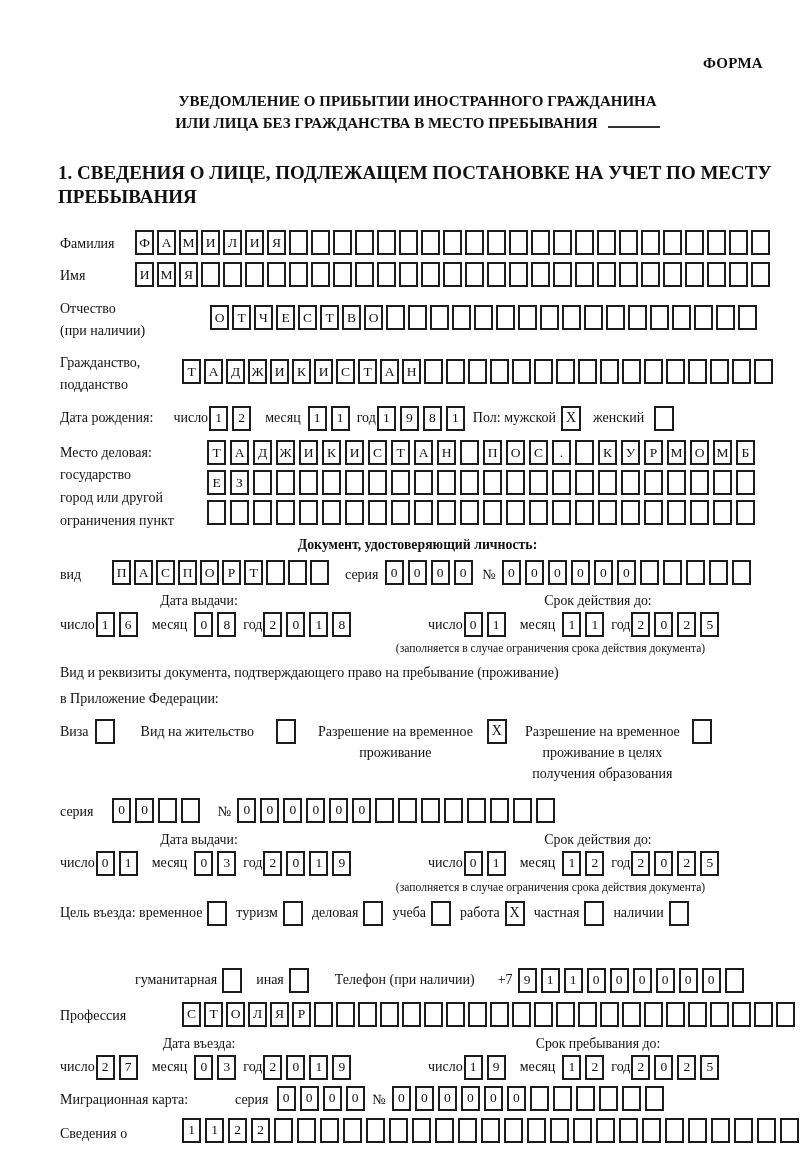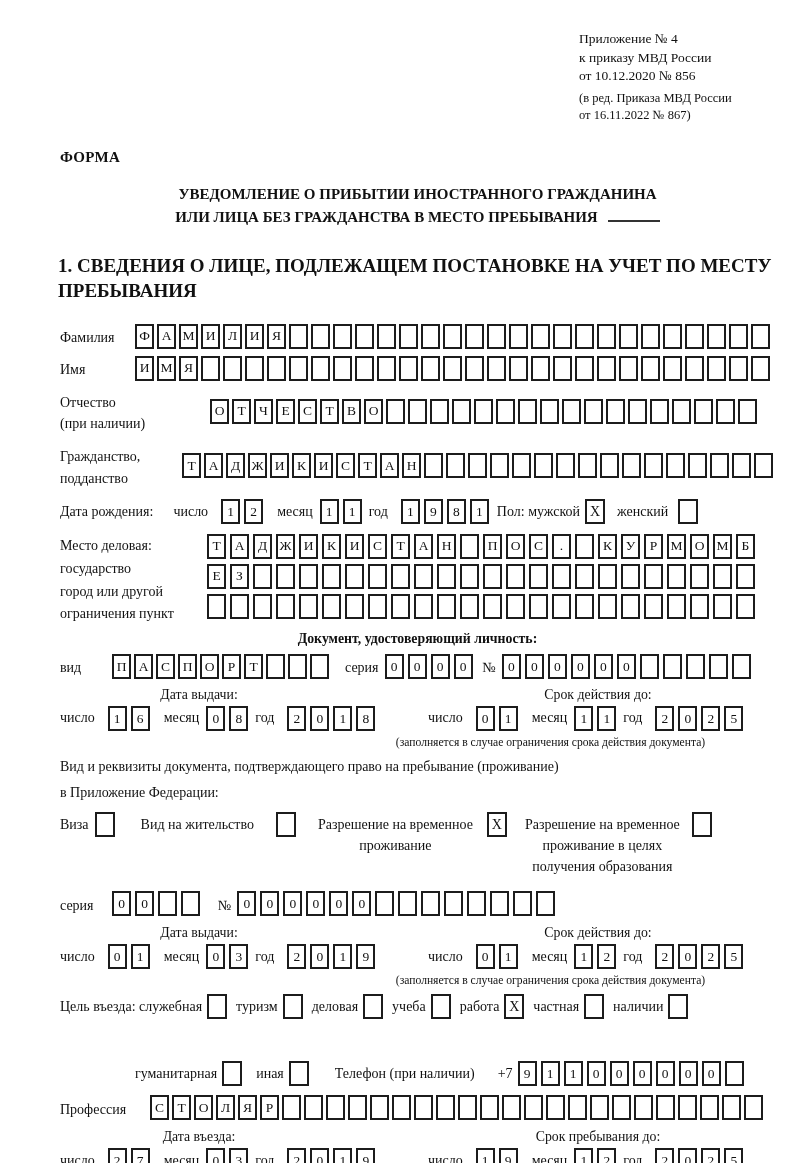--- a/index.html
+++ b/index.html
@@ -7,21 +7,21 @@
   body {
     width:800px; height:1163px; margin:0 auto; position:relative;
     color:#111; font-family:"Liberation Serif","DejaVu Serif",serif;
     font-size:14px; line-height:1.3; overflow:hidden;
   }
   .page { padding:30px 25px 16px 60px; }
 
   
   .appendix { width:190px; margin:0 6px 0 auto; font-size:13.5px; line-height:1.38; }
   .appendix .sub { font-size:12.5px; margin-top:4px; line-height:1.35; }
-  .forma { font-weight:bold; font-size:15px; margin:24px 12px 16px 0; letter-spacing:.3px; }
+  .forma { text-align:right; font-weight:bold; font-size:15px; margin:24px 12px 16px 0; letter-spacing:.3px; }
 
   
   .title { text-align:center; font-weight:bold; font-size:15px; line-height:1.5; margin-bottom:4px; }
   .title-blank { display:inline-block; width:52px; border-bottom:2px solid #333; margin-left:10px; vertical-align:baseline; }
   .section-heading { font-weight:bold; font-size:19px; margin:26px 0 20px -2px; }
 
   
   .row { display:flex; align-items:center; margin-bottom:7px; }
   .lbl { flex-shrink:0; padding-top:4px; }
   .lbl-block { flex-shrink:0; padding-top:4px; line-height:1.55; }
@@ -43,49 +43,40 @@
   .cell-rows > .cells { margin-bottom:5px; }
 
   .center-heading { text-align:center; font-weight:bold; font-size:13.8px; margin:4px 0 6px; }
 
   
   .dates-row { display:flex; margin:4px 0 2px; }
   .date-col-left { width:368px; }
   .date-col-right { width:340px; }
   .date-head { text-align:center; font-size:13.8px; margin-bottom:2px; }
   .date-fields { display:flex; align-items:center; }
-  .date-fields .t { padding:0 13px 0 0; }
+  .date-fields .t { padding:0 1px 0 0; }
   .date-fields .t2 { padding:0 7px 0 14px; }
   .date-note { font-size:11.6px; text-align:center; margin-top:4px; width:435px; margin-left:-95px; }
 
   .text-line { margin:8px 0 2px; }
   .permit-row { display:flex; align-items:flex-start; margin:10px 0 14px; }
   .permit-item { display:flex; align-items:flex-start; }
   .permit-item .plbl { padding-top:4px; }
   .permit-item .center-lbl { text-align:center; line-height:1.5; padding-top:2px; }
 
   .purpose-row { display:flex; align-items:center; margin-bottom:9px;margin-top:42px; }
   .purpose-row .t { padding:0 5px 0 0; }
   .purpose-row .sp { width:9px; flex-shrink:0; }
   .indent75 { margin-left:75px; }
 </style>
 </head>
 <body>
 
 <div class="page">
 
-  <div class="appendix">
-    <div>Приложение № 4</div>
-    <div>к приказу МВД России</div>
-    <div>от 10.12.2020 № 856</div>
-    <div class="sub">
-      <div>(в ред. Приказа МВД России</div>
-      <div>от 16.11.2022 № 867)</div>
-    </div>
-  </div>
 
   <div class="forma">ФОРМА</div>
 
   <div class="title">
     <div>УВЕДОМЛЕНИЕ О ПРИБЫТИИ ИНОСТРАННОГО ГРАЖДАНИНА</div>
     <div><span>ИЛИ ЛИЦА БЕЗ ГРАЖДАНСТВА В МЕСТО ПРЕБЫВАНИЯ</span><span class="title-blank"></span></div>
   </div>
 
   <div class="section-heading">1. СВЕДЕНИЯ О ЛИЦЕ, ПОДЛЕЖАЩЕМ ПОСТАНОВКЕ НА УЧЕТ ПО МЕСТУ ПРЕБЫВАНИЯ</div>
 
@@ -530,21 +521,21 @@
             <span class="cell">0</span>
             <span class="cell">2</span>
             <span class="cell">5</span>
           </span>
       </div>
       <div class="date-note">(заполняется в случае ограничения срока действия документа)</div>
     </div>
   </div>
 
   <div class="purpose-row" style="margin-top:6px;">
-    <span class="t">Цель въезда: служебная</span>
+    <span class="t">Цель въезда: временное</span>
     <span class="checkbox"></span>
       <span class="sp"></span>
     <span class="t">туризм</span>
     <span class="checkbox"></span>
       <span class="sp"></span>
     <span class="t">деловая</span>
     <span class="checkbox"></span>
       <span class="sp"></span>
     <span class="t">учеба</span>
     <span class="checkbox"></span>
@@ -576,21 +567,21 @@
         <span class="cell">0</span>
         <span class="cell">0</span>
         <span class="cell">0</span>
         <span class="cell">0</span>
         <span class="cell">0</span>
         <span class="cell">0</span>
         <span class="cell"></span>
       </span>
   </div>
 
-  <div class="row" style="margin-top:4px;">
+  <div class="row" style="margin-top:4px;gap:32px;">
     <span class="lbl" style="width:90px;">Профессия</span>
     <span class="cells">
         <span class="cell">С</span>
         <span class="cell">Т</span>
         <span class="cell">О</span>
         <span class="cell">Л</span>
         <span class="cell">Я</span>
         <span class="cell">Р</span>
         <span class="cell"></span>
         <span class="cell"></span>

